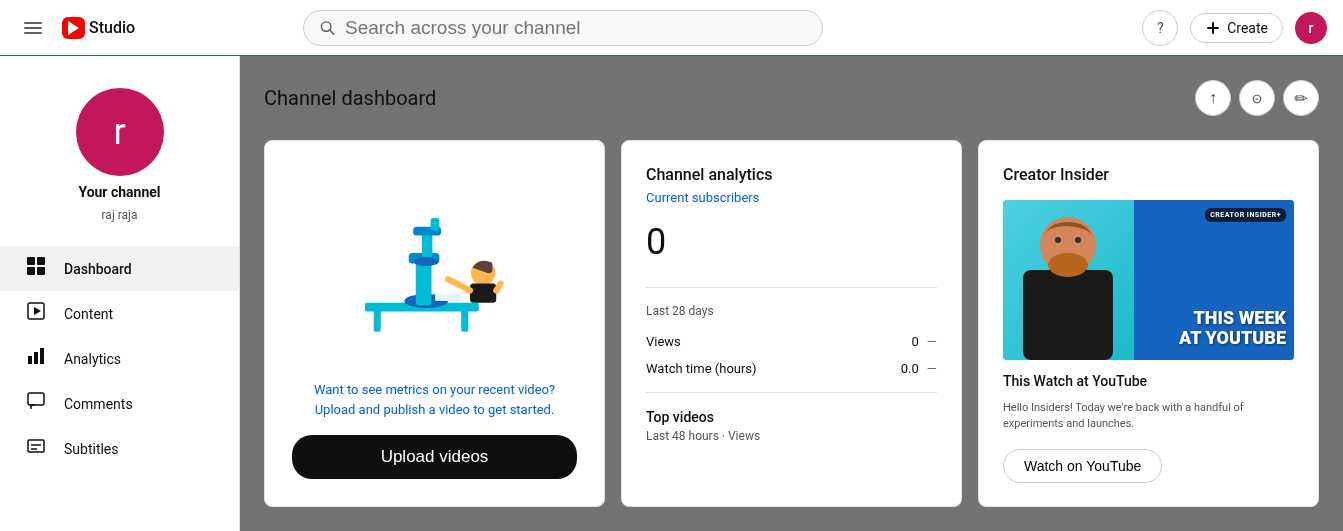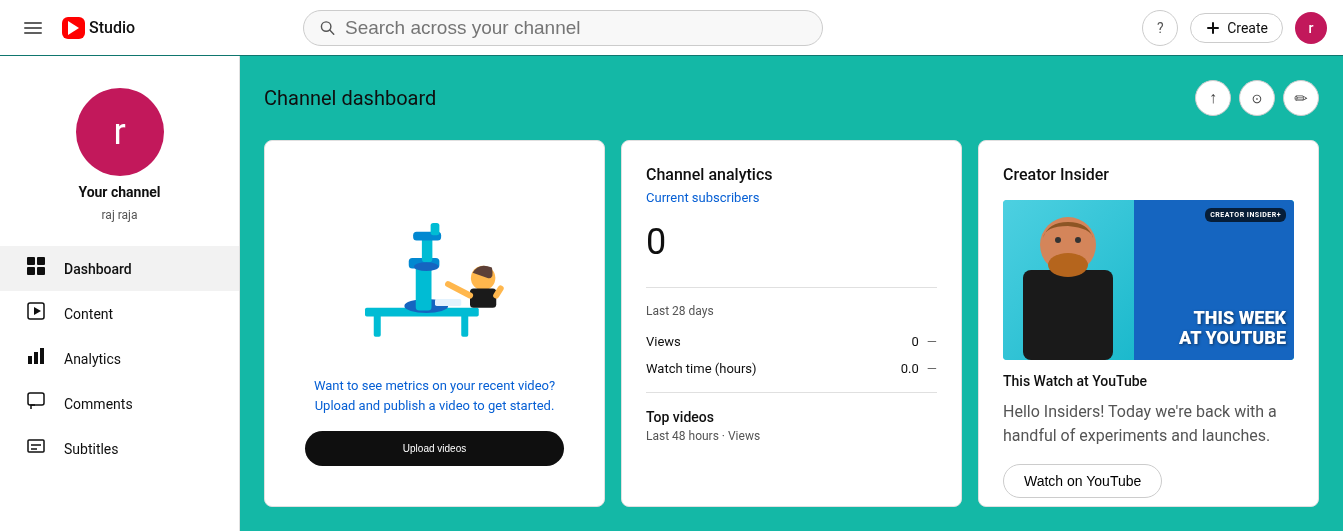--- a/index.html
+++ b/index.html
@@ -100,21 +100,21 @@
       border-radius: 0;
     }
     .sidebar-item.active { background: #f2f2f2; font-weight: 500; }
     .sidebar-icon { font-size: 20px; width: 24px; text-align: center; }
 
     
     .main {
       flex: 1;
       padding: 24px;
       overflow-y: auto;
-      background: #14b8a6;
+      background: #737373;
     }
     .page-header {
       display: flex; align-items: center; justify-content: space-between;
       margin-bottom: 24px;
     }
     .page-title { font-size: 20px; font-weight: 400; }
     .page-actions { display: flex; gap: 8px; }
     .icon-btn {
       width: 36px; height: 36px; border-radius: 50%; border: 1px solid #ccc;
       display: flex; align-items: center; justify-content: center; cursor: pointer;
@@ -133,40 +133,40 @@
       border: 1px solid #e0e0e0;
       border-radius: 8px;
       padding: 24px;
       background: #fff;
       overflow: hidden;
     }
 
     
     .upload-card {
       display: flex; flex-direction: column; align-items: center; justify-content: space-between;
-      padding: 16px;
+      padding: 3px;
     }
     .upload-illustration {
       width: 100%; display: flex; align-items: center; justify-content: center;
       padding: 24px 0 16px;
       flex: 1;
     }
     
     .illustration-svg { width: 180px; height: 140px; }
     .upload-text {
       text-align: center; padding: 0 24px 16px;
       font-size: 13px; color: #065fd4;
       line-height: 1.5;
     }
     .upload-text span { color: #065fd4; cursor: pointer; }
     .upload-btn {
       margin: 0 24px 24px;
       background: #0f0f0f; color: #fff;
       border: none; border-radius: 20px;
-      padding: 12px 32px; font-size: 10px; font-weight: 500;
+      padding: 12px 32px; font-size: 17px; font-weight: 500;
       cursor: pointer; width: calc(100% - 48px);
     }
 
     
     .analytics-card { }
     .analytics-title { font-size: 16px; font-weight: 500; margin-bottom: 6px; }
     .analytics-subtitle { font-size: 13px; color: #065fd4; margin-bottom: 16px; }
     .subscribers-count { font-size: 36px; font-weight: 400; margin-bottom: 24px; }
     .divider { border: none; border-top: 1px solid #e0e0e0; margin: 16px 0; }
     .summary-title { font-size: 14px; font-weight: 500; margin-bottom: 4px; }
@@ -183,21 +183,21 @@
 
     
     .creator-title { font-size: 16px; font-weight: 500; margin-bottom: 16px; }
     .creator-thumbnail {
       width: 100%; height: 160px; background: #4dd0e1;
       border-radius: 4px; overflow: hidden; position: relative;
       margin-bottom: 12px;
     }
 
     .video-title { font-size: 14px; font-weight: 500; margin-bottom: 8px; line-height: 1.4; }
-    .video-desc { font-size: 16px; color: #555; line-height: 1.5; margin-bottom: 16px; }
+    .video-desc { font-size: 11px; color: #555; line-height: 1.5; margin-bottom: 16px; }
     .watch-btn {
       border: 1px solid #ccc; background: #fff;
       border-radius: 18px; padding: 8px 20px;
       font-size: 14px; cursor: pointer;
     }
   </style>
 </head>
 <body>
 
 <header class="header">

